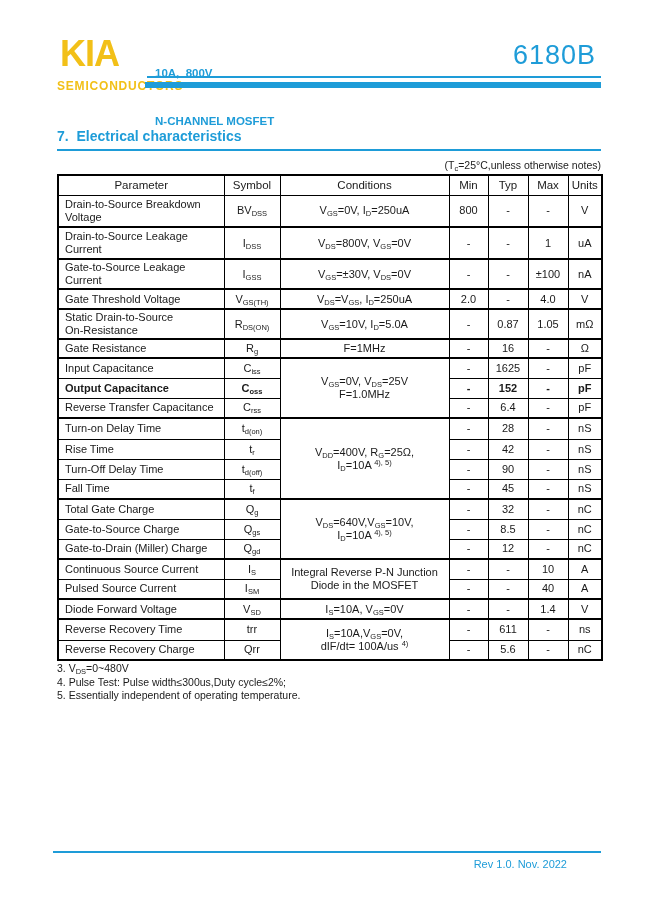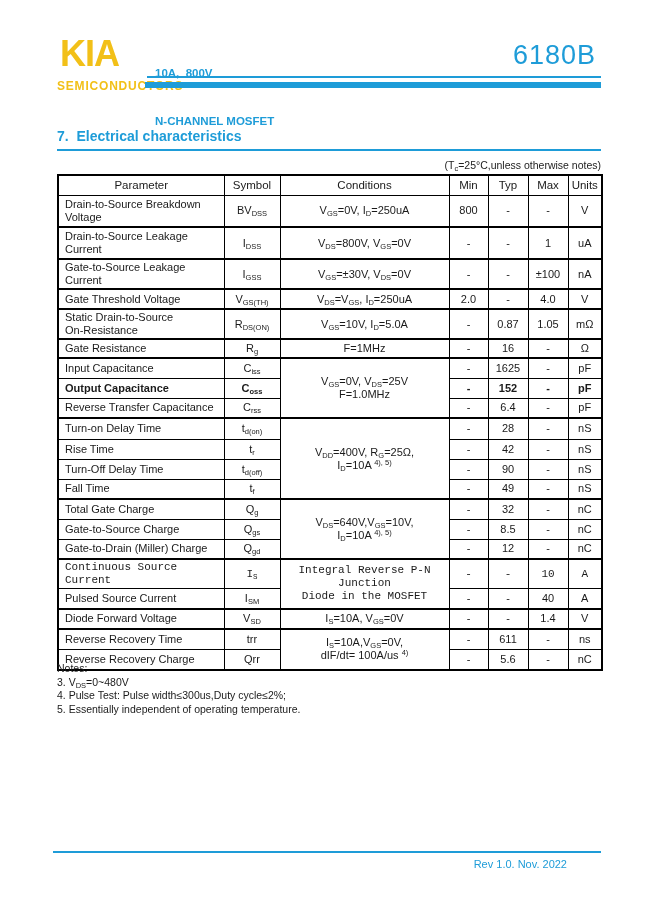--- a/index.html
+++ b/index.html
@@ -215,21 +215,21 @@
           <td>t<sub>d(off)</sub></td>
           <td>-</td>
           <td>90</td>
           <td>-</td>
           <td>nS</td>
         </tr>
         <tr style="height: 20px;">
           <td class="param">Fall Time</td>
           <td>t<sub>f</sub></td>
           <td>-</td>
-          <td>49</td>
+          <td>45</td>
           <td>-</td>
           <td>nS</td>
         </tr>
         <tr class="group" style="height: 20px;">
           <td class="param">Total Gate Charge</td>
           <td>Q<sub>g</sub></td>
           <td rowspan="3">V<sub>DS</sub>=640V,V<sub>GS</sub>=10V,<br>I<sub>D</sub>=10A <sup>4), 5)</sup></td>
           <td>-</td>
           <td>32</td>
           <td>-</td>
@@ -244,21 +244,21 @@
           <td>nC</td>
         </tr>
         <tr style="height: 20px;">
           <td class="param">Gate-to-Drain (Miller) Charge</td>
           <td>Q<sub>gd</sub></td>
           <td>-</td>
           <td>12</td>
           <td>-</td>
           <td>nC</td>
         </tr>
-        <tr class="group" style="height: 20px; font-family: Liberation Mono, monospace;">
+        <tr class="group" style="height: 20px;">
           <td class="param">Continuous Source Current</td>
           <td>I<sub>S</sub></td>
           <td rowspan="2">Integral Reverse P-N Junction<br>Diode in the MOSFET</td>
           <td>-</td>
           <td>-</td>
           <td>10</td>
           <td>A</td>
         </tr>
         <tr style="height: 20px;">
           <td class="param">Pulsed Source Current</td>
@@ -291,21 +291,20 @@
           <td>Qrr</td>
           <td>-</td>
           <td>5.6</td>
           <td>-</td>
           <td>nC</td>
         </tr>
       </tbody>
   </table>
 
   <div class="notes">
-    <div>Notes:</div>
     <div id="notes-list">
         <div>3. V<sub>DS</sub>=0~480V</div>
         <div>4. Pulse Test: Pulse width≤300us,Duty cycle≤2%;</div>
         <div>5. Essentially independent of operating temperature.</div>
       </div>
   </div>
 
   <div class="footer-line"></div>
   <div class="revision">Rev 1.0. Nov. 2022</div>
 

